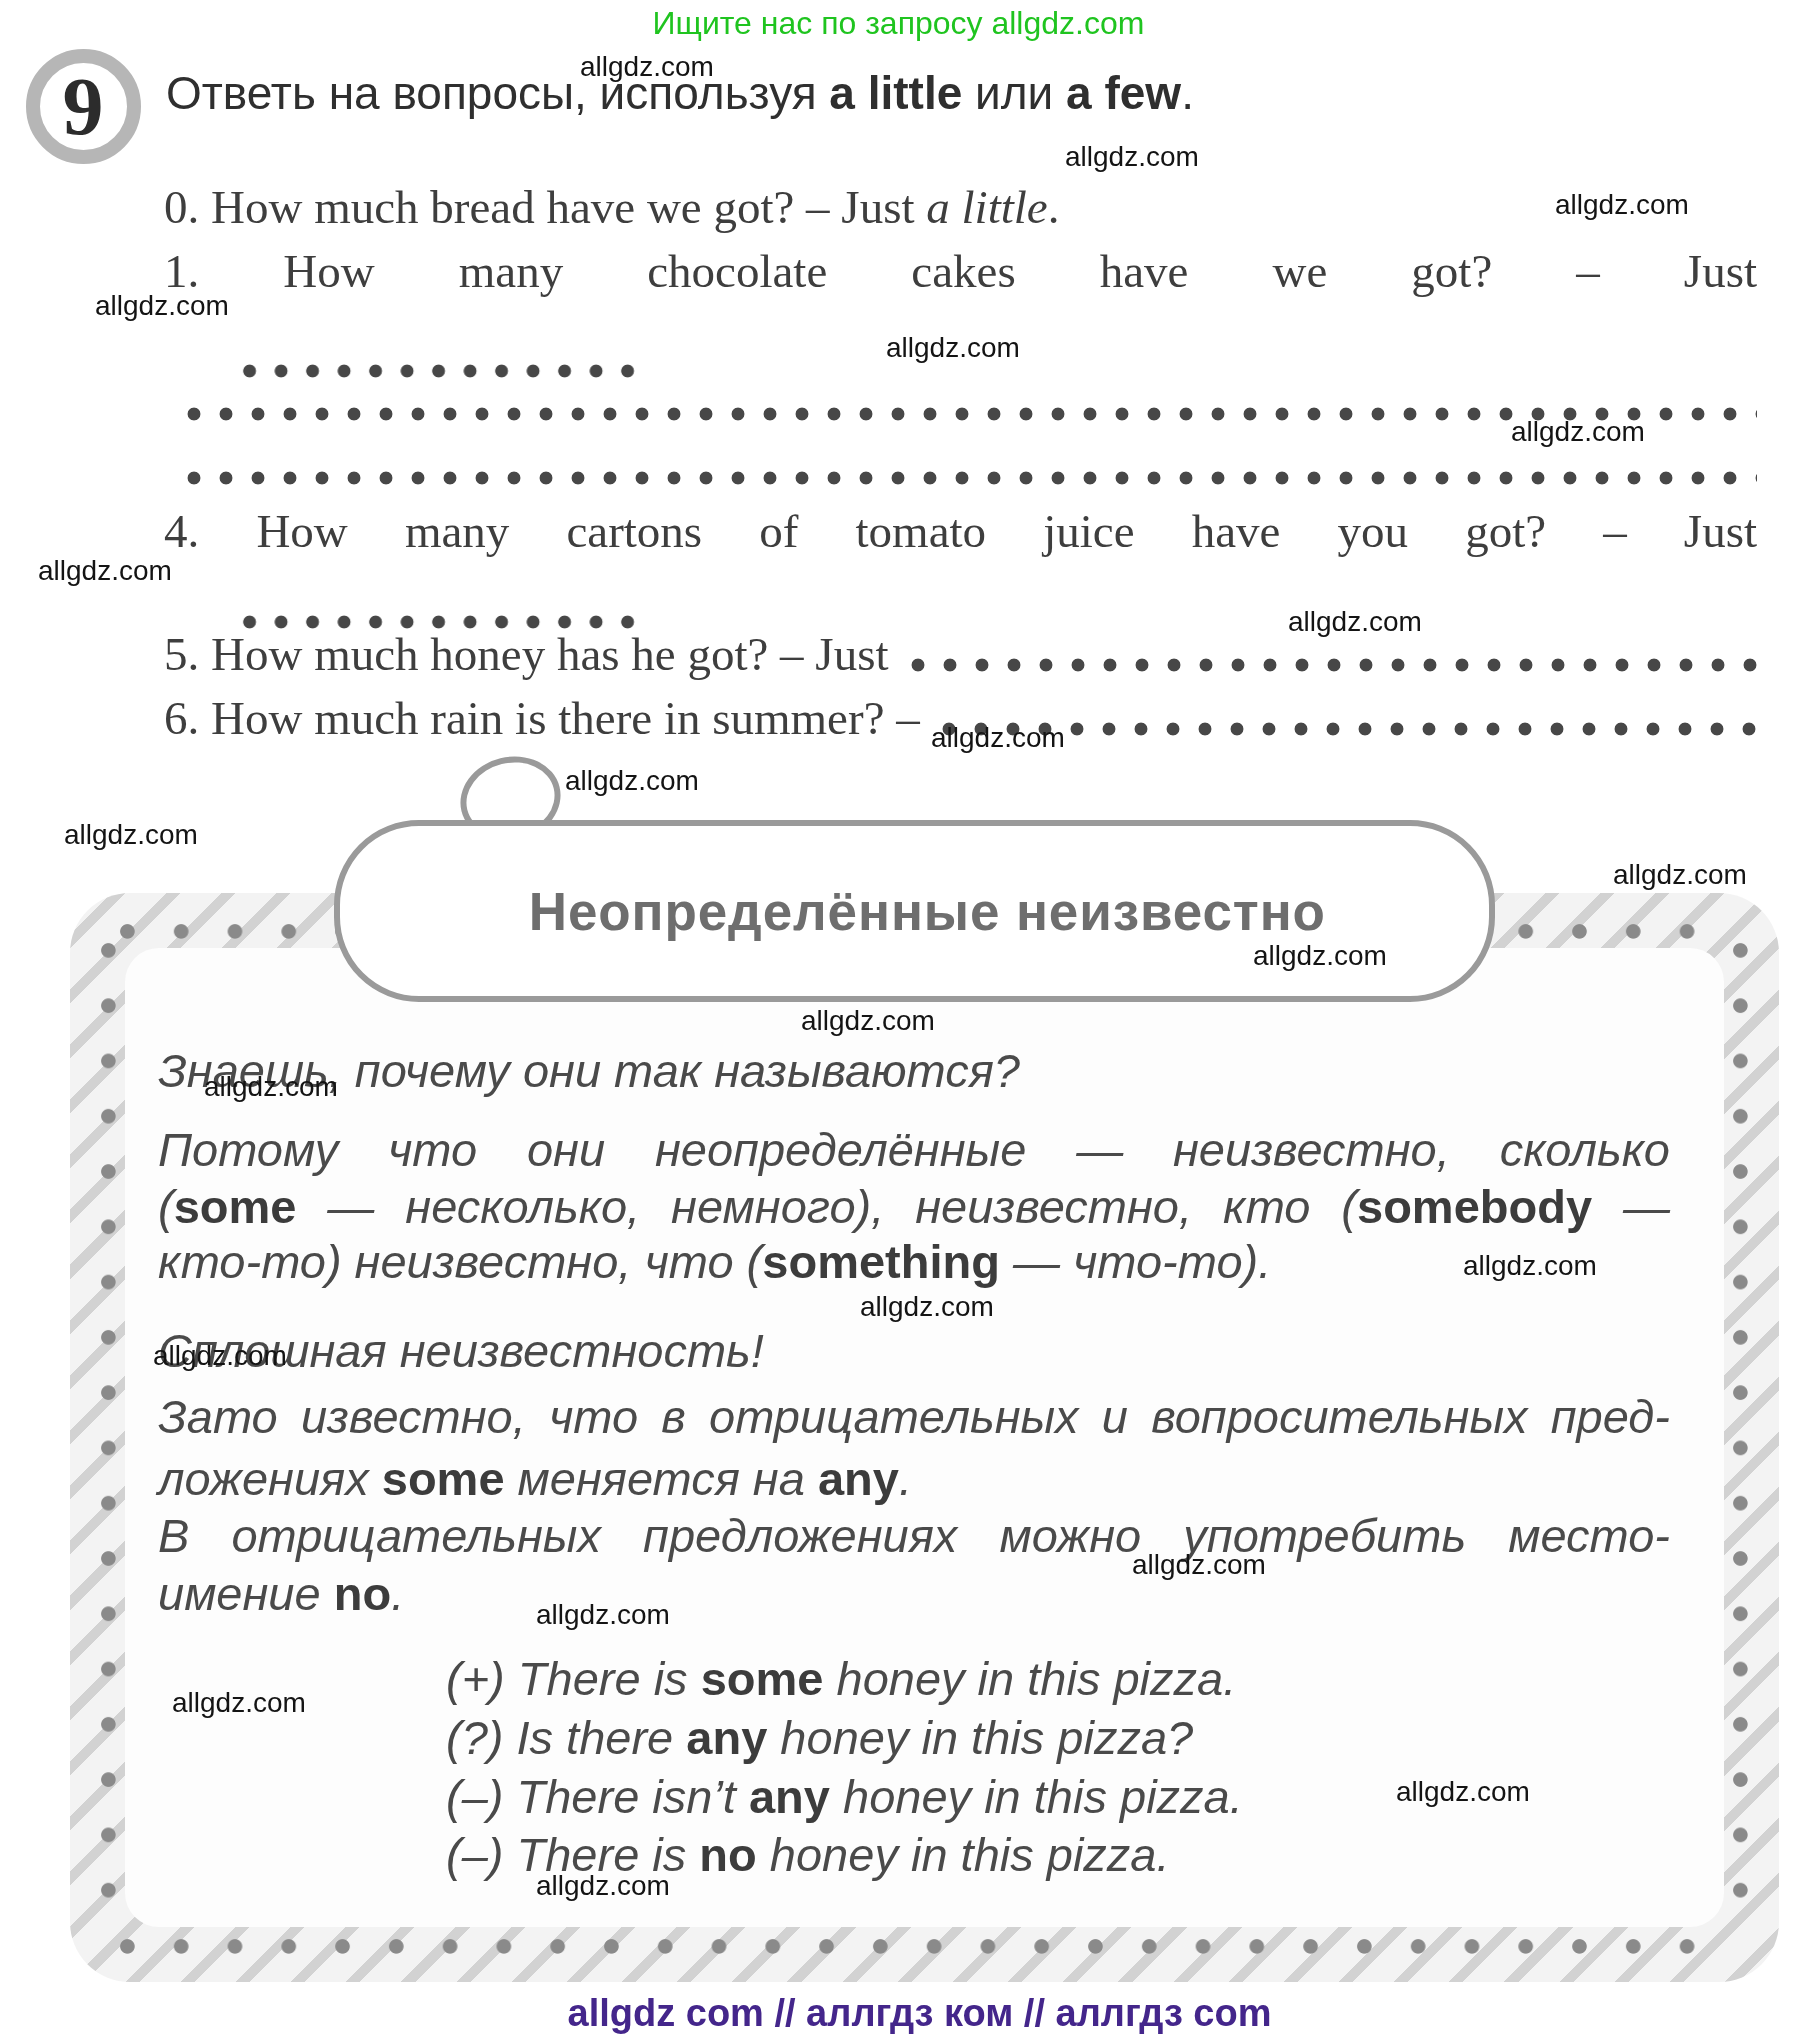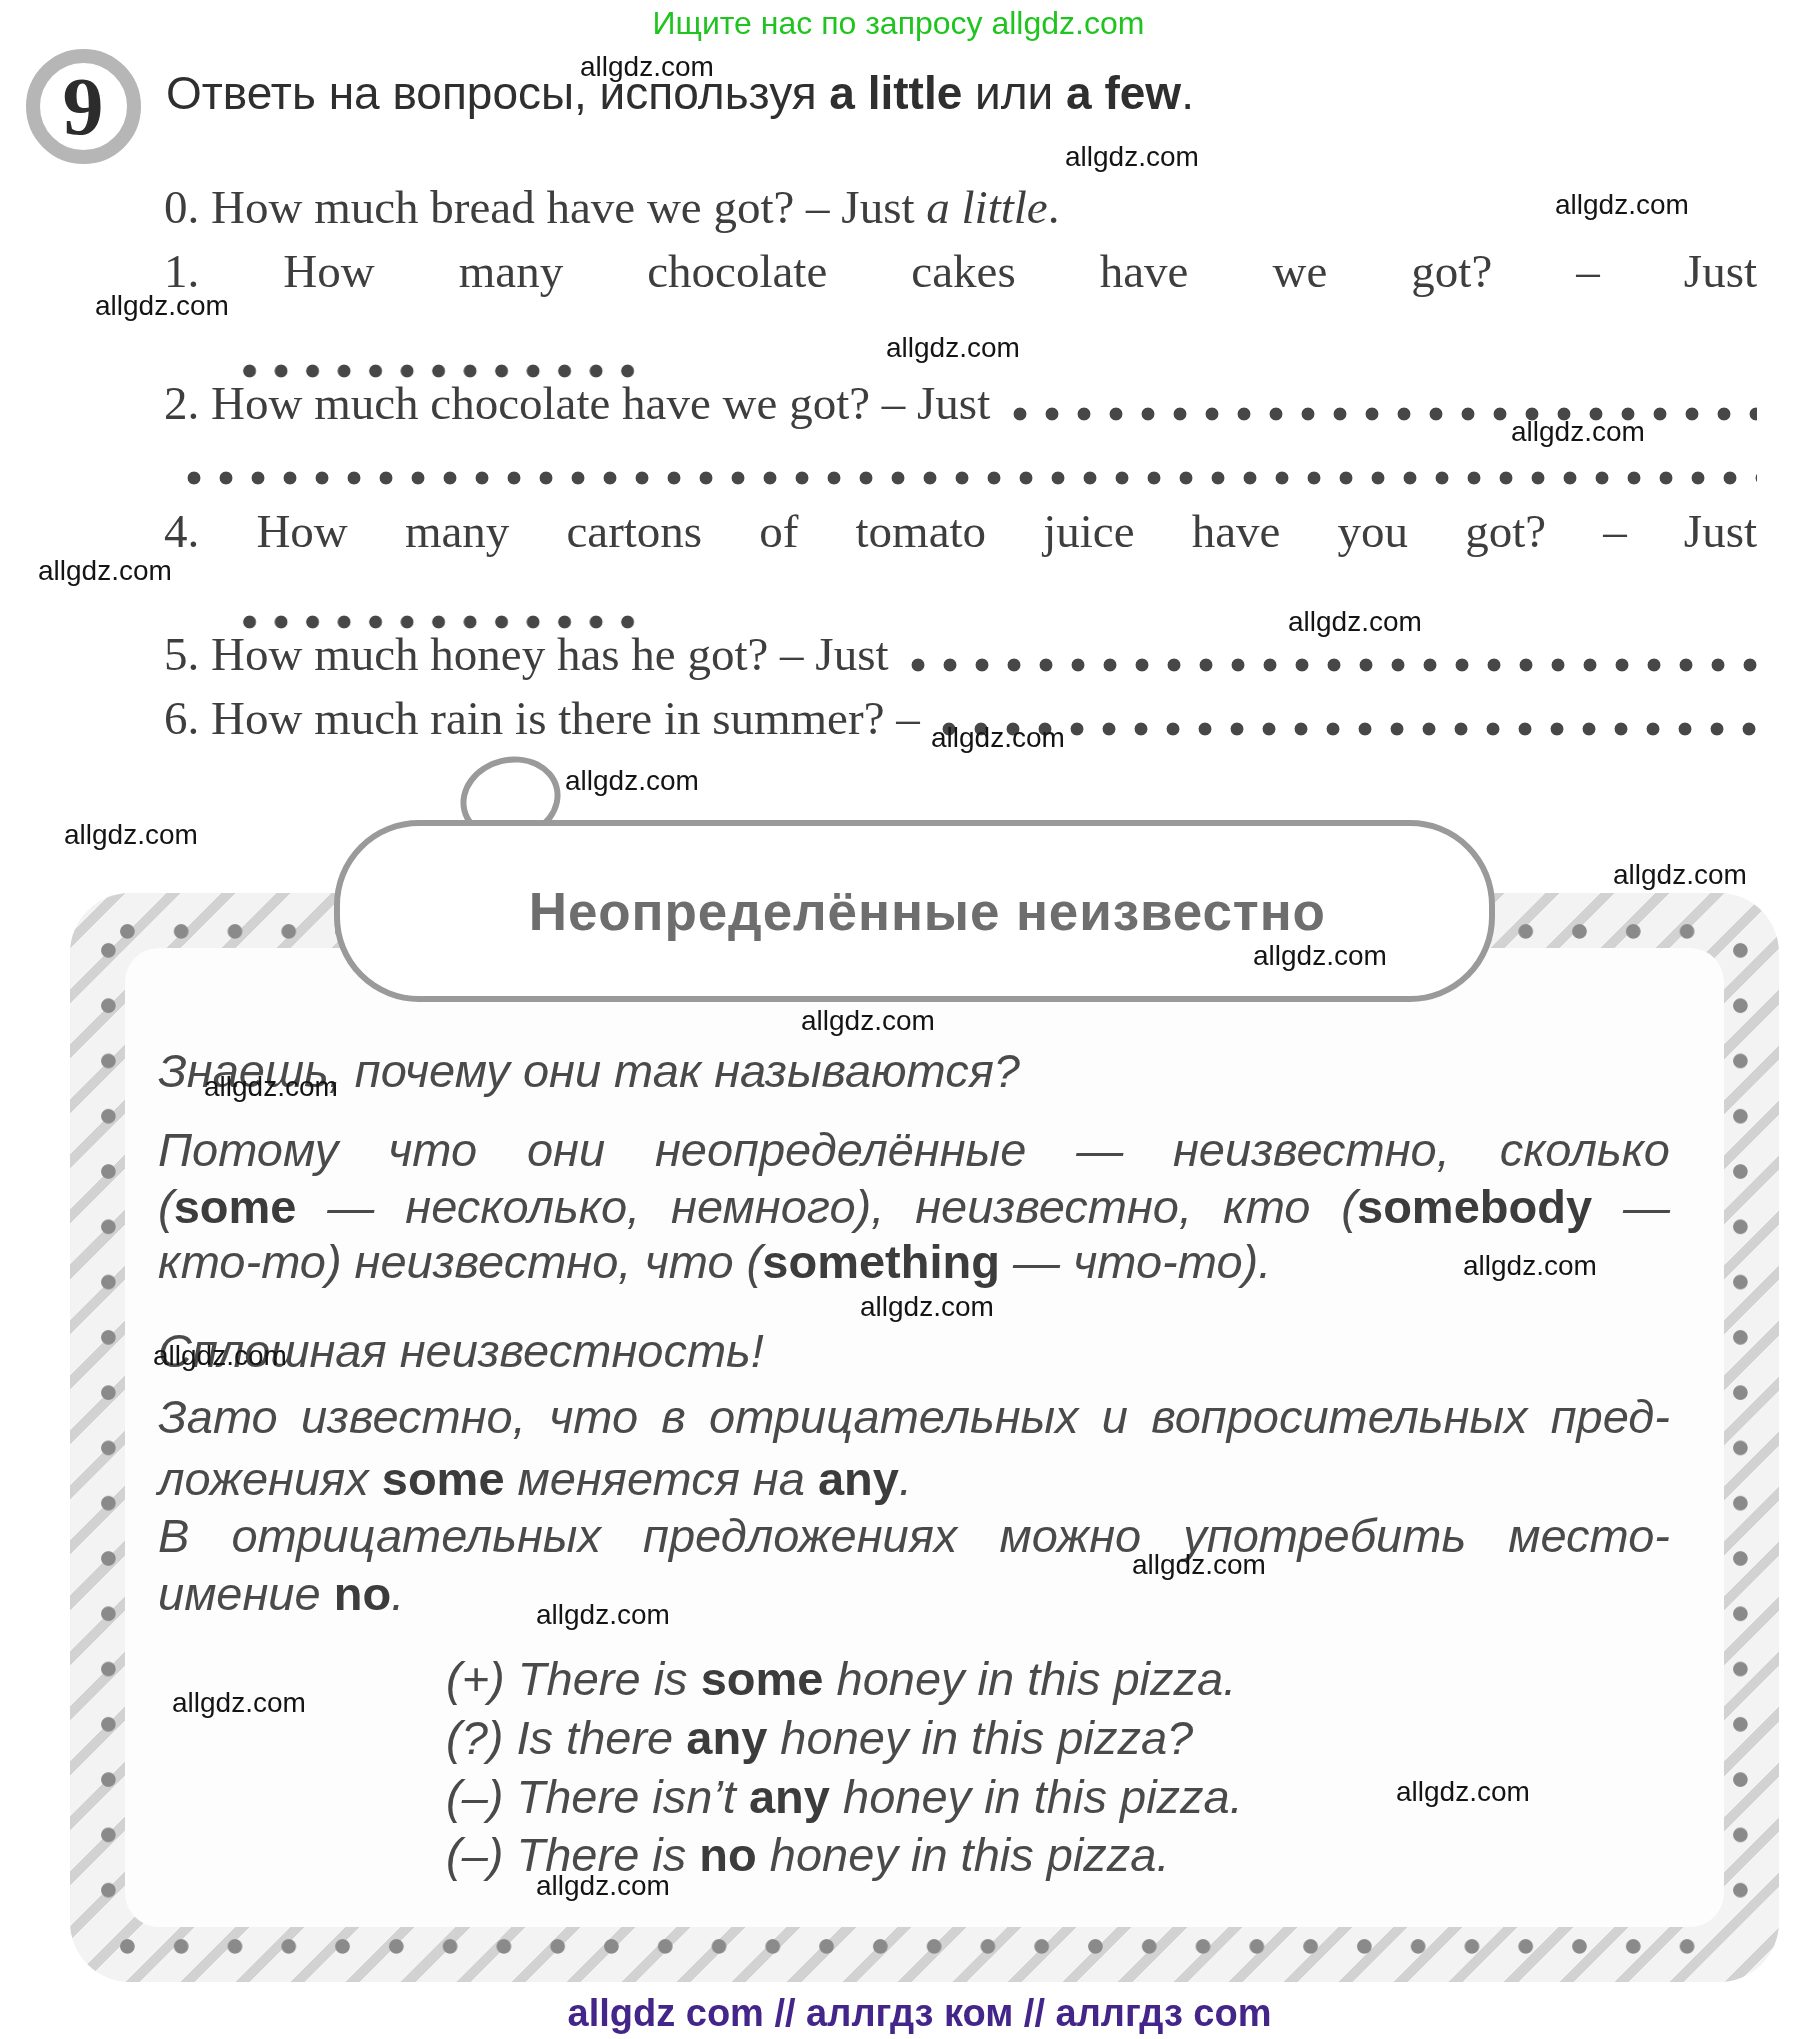--- a/index.html
+++ b/index.html
@@ -115,21 +115,21 @@
   </div>
 
   <div id="title-line">
       <div class="tline" style="top: 66px;"><span>Ответь на вопросы, используя </span><span class="b">a little</span><span> или </span><span class="b">a few</span><span>.</span></div>
     </div>
 
   <div id="questions">
       <div class="qline" style="top: 179px;"><span>0. How much bread have we got? – Just </span><span class="it">a little</span><span>.</span></div>
       <div class="qline justify" style="top: 243px;"><span>1. How many chocolate cakes have we got? – Just</span></div>
       <div class="qline" style="top: 332px; left: 72px;"><span class="dotrun" style="width: 400px;"></span></div>
-      <div class="qline flex" style="top: 375px;"><span class="segs"><span>2. How much chocolate have we got? – Just</span></span><span class="dotfill"></span></div>
+      <div class="qline flex" style="top: 375px;"><span class="dotfill"></span></div>
       <div class="qline flex" style="top: 439px;"><span class="dotfill"></span></div>
       <div class="qline justify" style="top: 503px;"><span>4. How many cartons of tomato juice have you got? – Just</span></div>
       <div class="qline" style="top: 583px; left: 72px;"><span class="dotrun" style="width: 400px;"></span></div>
       <div class="qline flex" style="top: 626px;"><span class="segs"><span>5. How much honey has he got? – Just</span></span><span class="dotfill"></span></div>
       <div class="qline flex" style="top: 690px;"><span class="segs"><span>6. How much rain is there in summer? –</span></span><span class="dotfill"></span></div>
     </div>
 
   <div class="hatch">
     <div class="inner"></div>
     <div class="dstrip h top"></div>

